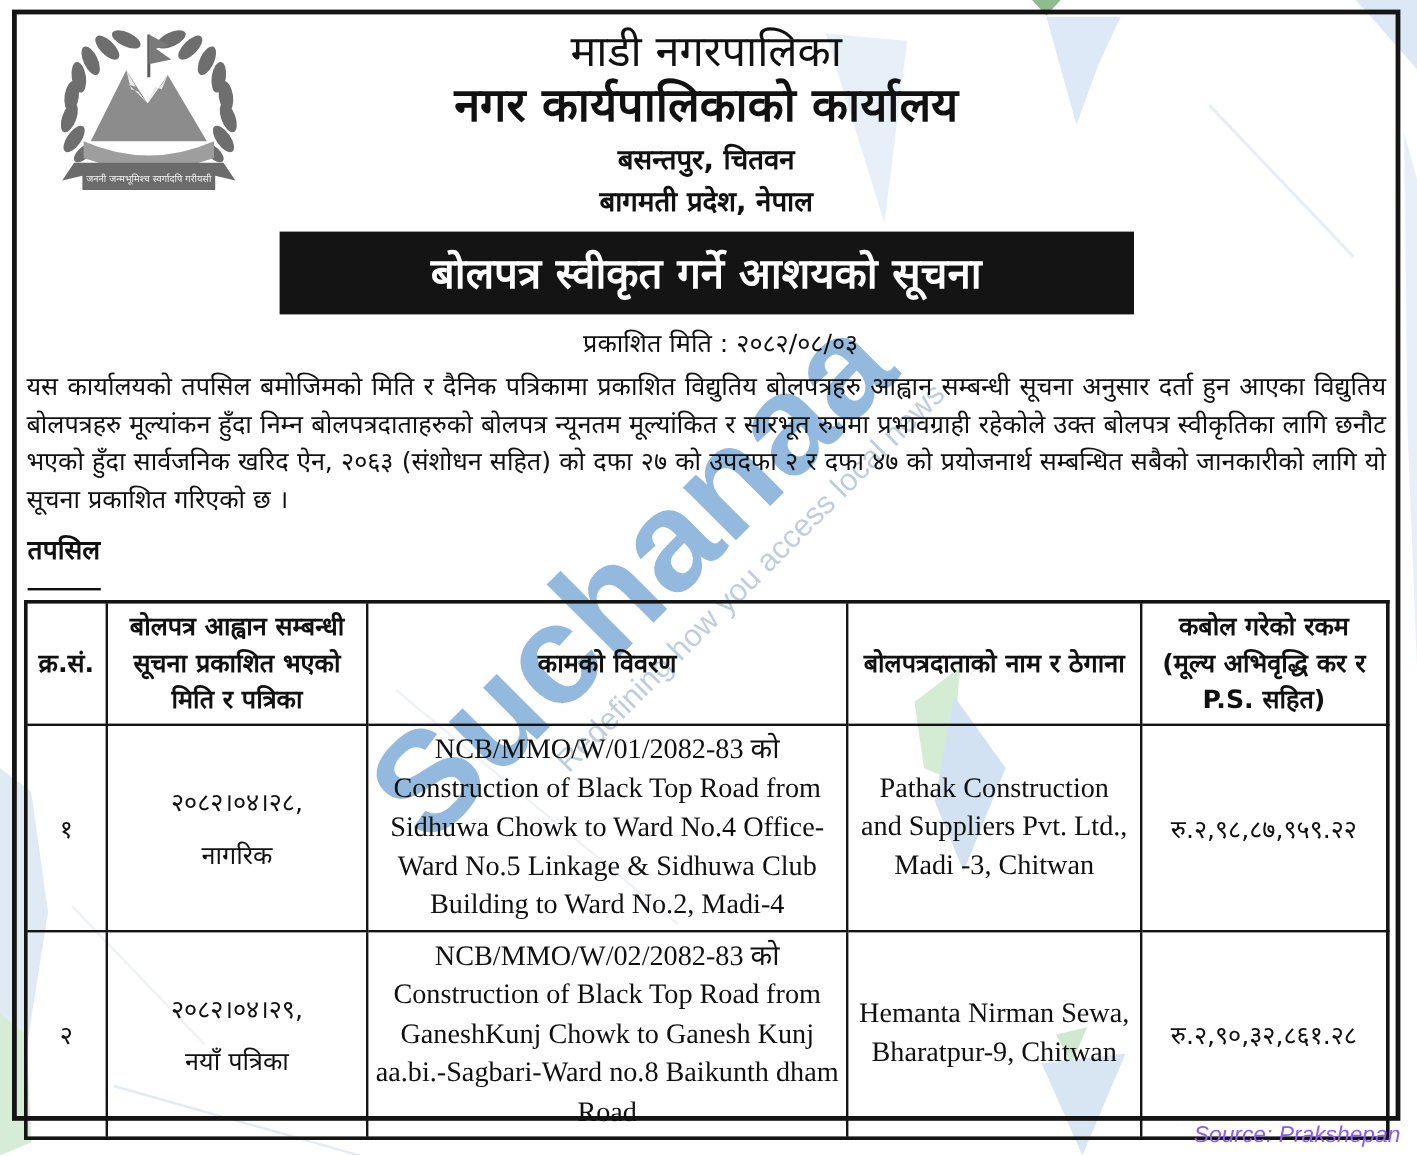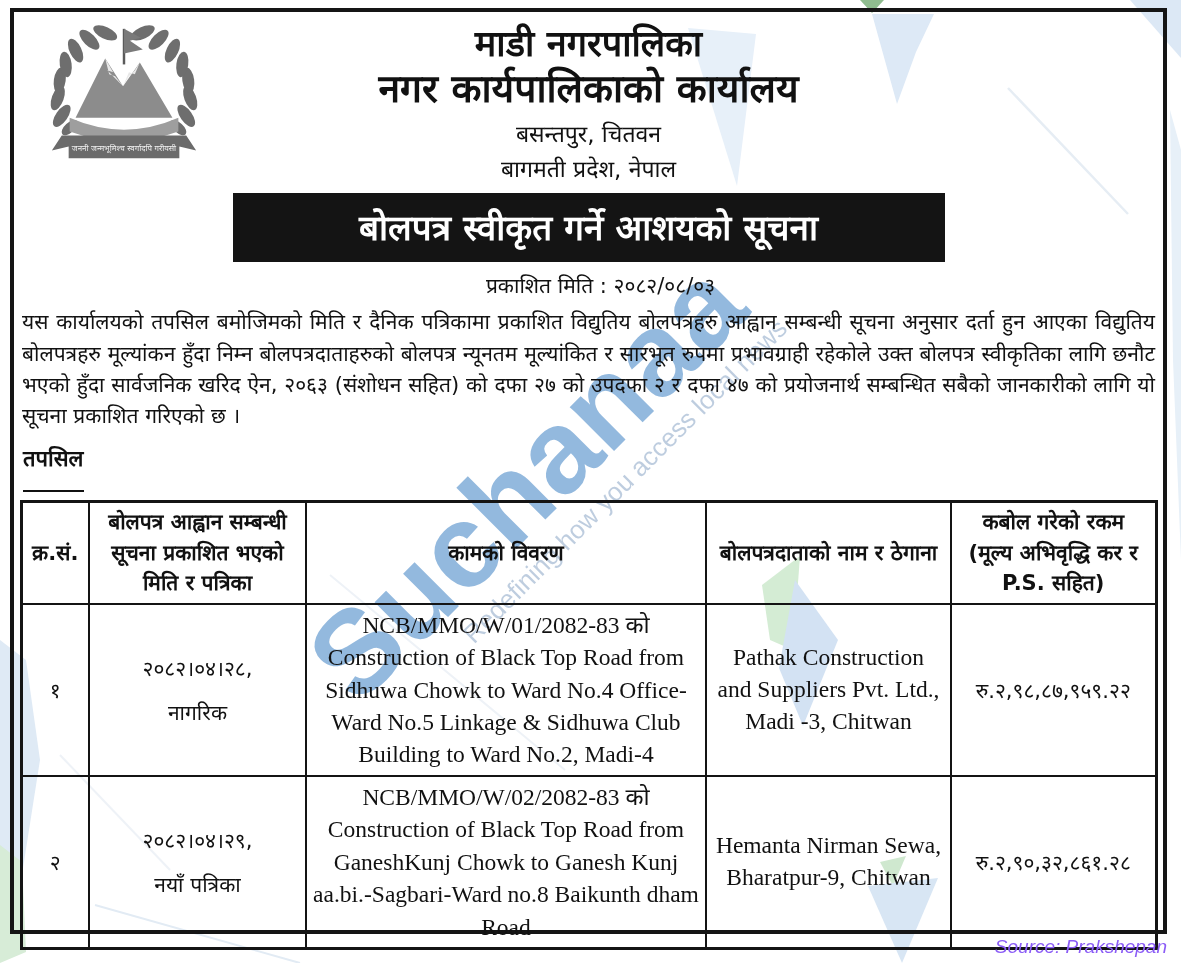--- a/index.html
+++ b/index.html
@@ -34,23 +34,23 @@
     position:absolute;left:10px;top:8px;
     width:1149px;height:918px;
     border:4px solid #151515;
     z-index:2;
     background:transparent;
   }
   .logo{
     position:absolute;left:26px;top:8px;width:168px;height:160px;
   }
   .hdr{ text-align:center; }
-  .hdr-muni{margin-top:10px;font-size:36px;font-weight:bold;line-height:1.2;}
+  .hdr-muni{margin-top:10px;font-size:36px;font-weight:normal;line-height:1.2;}
   .hdr-office{font-size:39px;font-weight:bold;line-height:1.25;}
-  .hdr-addr{font-size:23px;margin-top:6px;line-height:1.25;}
+  .hdr-addr{font-size:23px;margin-top:6px;line-height:1.25;font-weight:bold;}
   .banner{
     width:712px;margin:10px auto 0 auto;
     background:#141414;color:#ffffff;
     text-align:center;font-size:35px;font-weight:bold;
     padding:10px 0 12px 0;
   }
   .pubdate{ text-align:center;font-size:21px;margin-top:9px;padding-left:24px; }
   .body-par{
     margin:8px 8px 0 8px;
     font-size:21px;line-height:1.48;

